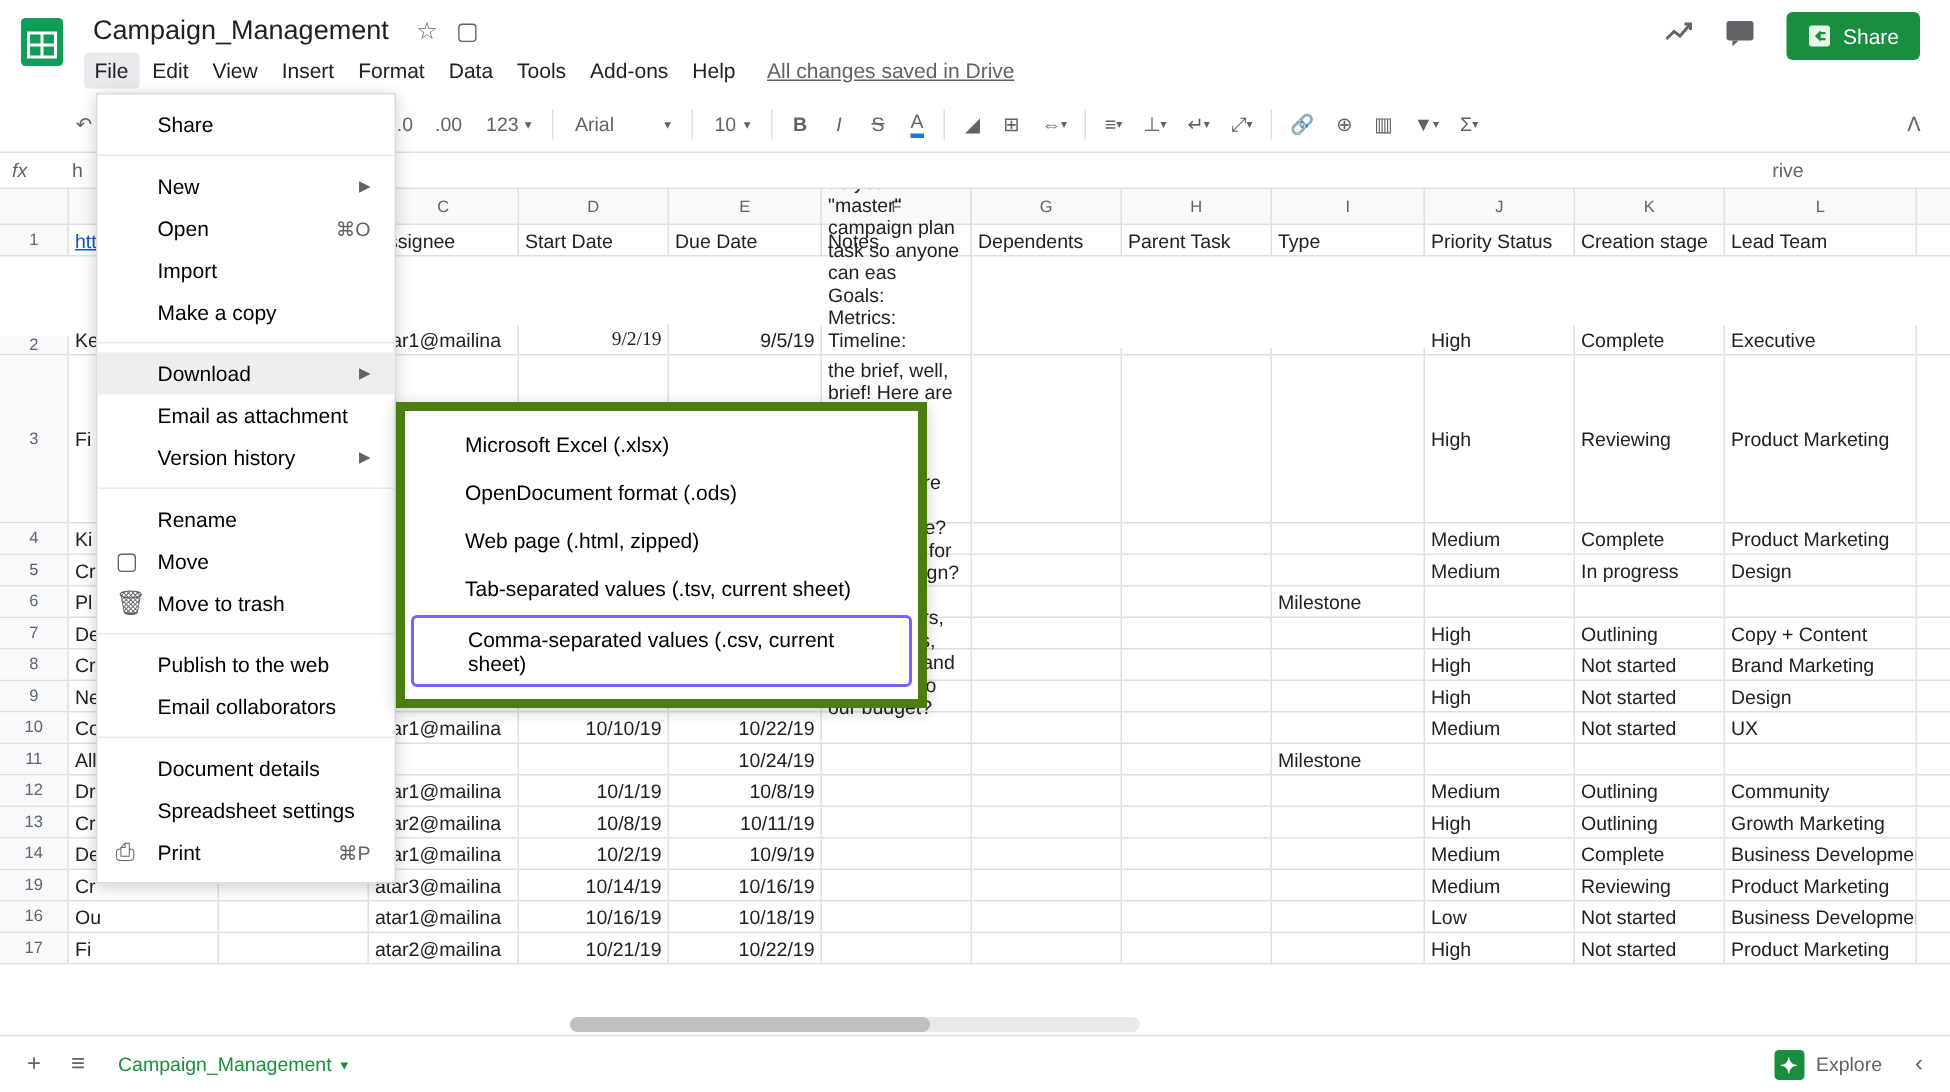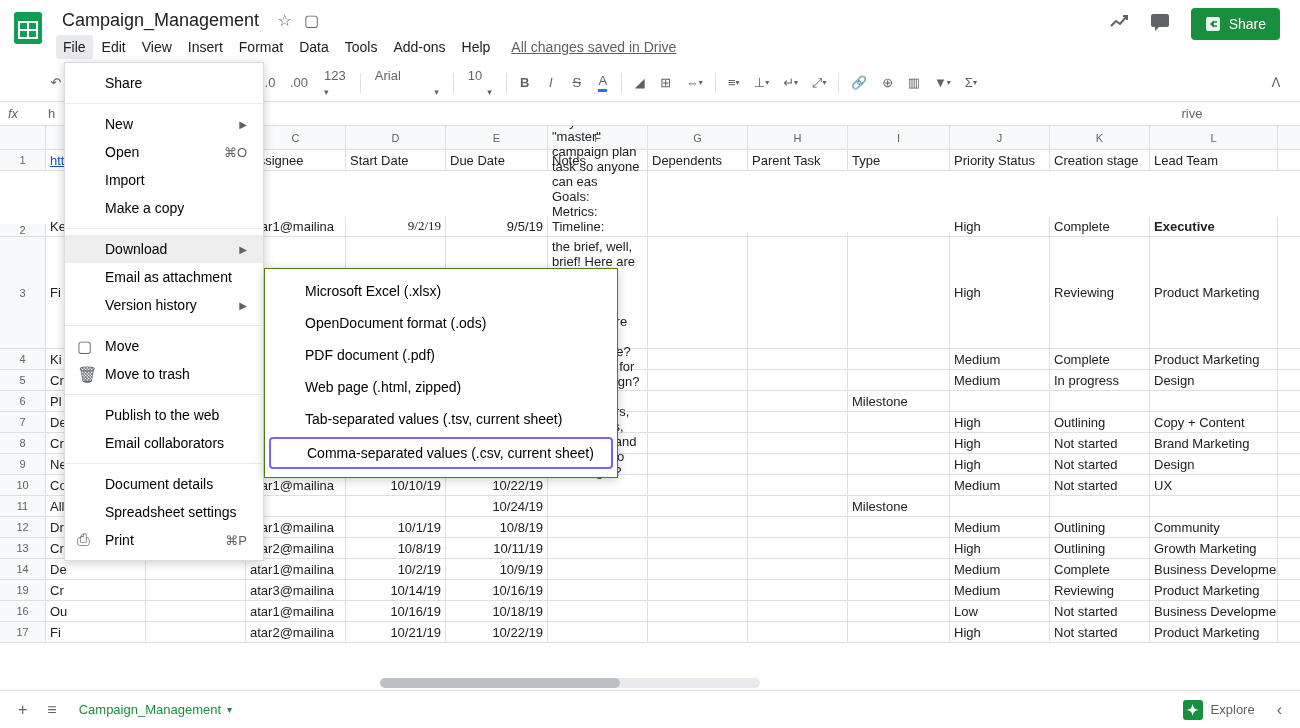--- a/index.html
+++ b/index.html
@@ -13,21 +13,21 @@
 .menubar { display: flex; gap: 2px; font-size: 14px; color: #202124; margin-top: 2px; }
 .menubar-item { padding: 4px 7px; cursor: pointer; border-radius: 3px; }
 .menubar-item.active { background: #e8eaed; }
 .saved-msg { color: #5f6368; text-decoration: underline; margin-left: 12px; font-size: 14px; padding: 4px 0; }
 .header-right { display: flex; align-items: center; gap: 20px; padding-right: 8px; }
 .header-icon { color: #5f6368; cursor: pointer; }
 .share-btn { background: #1a8e3f; color: #fff; padding: 8px 14px; border-radius: 4px; display: flex; align-items: center; gap: 8px; font-size: 14px; font-weight: 500; cursor: pointer; }
 .toolbar { display: flex; align-items: center; padding: 4px 12px 4px 44px; height: 38px; border-bottom: 1px solid #e0e0e0; gap: 2px; font-size: 13px; color: #5f6368; }
 .tb-btn { padding: 4px 6px; cursor: pointer; border-radius: 2px; display: flex; align-items: center; justify-content: center; min-width: 24px; height: 24px; }
 .tb-sep { width: 1px; height: 20px; background: #e0e0e0; margin: 0 4px; }
-.tb-select { padding: 2px 8px; display: flex; gap: 4px; flex-direction: column; }
+.tb-select { padding: 2px 8px; display: flex; align-items: center; gap: 4px; }
 .formula-bar { display: flex; align-items: center; height: 24px; border-bottom: 1px solid #e0e0e0; padding: 0 8px; font-size: 13px; }
 .fx-label { font-style: italic; color: #5f6368; width: 36px; }
 .formula-input { flex: 1; color: #5f6368; padding-left: 4px; }
 .grid-area { position: relative; height: 560px; overflow: hidden; }
 .col-headers { display: flex; height: 24px; background: #f8f9fa; border-bottom: 1px solid #e0e0e0; font-size: 11px; color: #5f6368; }
 .corner { width: 46px; border-right: 1px solid #e0e0e0; }
 .col-head { border-right: 1px solid #e0e0e0; display: flex; align-items: center; justify-content: center; }
 .rows { }
 .row { display: flex; border-bottom: 1px solid #e0e0e0; min-height: 21px; font-size: 13px; color: #202124; }
 .row-num { width: 46px; background: #f8f9fa; border-right: 1px solid #e0e0e0; display: flex; align-items: center; justify-content: center; font-size: 11px; color: #5f6368; }
@@ -35,21 +35,21 @@
 .cell.link { color: #1155cc; text-decoration: underline; }
 .cell.num { justify-content: flex-end; }
 .cell.multiline { white-space: normal; align-items: flex-start; }
 .file-menu { position: absolute; top: 62px; left: 64px; width: 200px; background: #fff; box-shadow: 0 2px 10px rgba(0,0,0,0.2); border: 1px solid #dadce0; z-index: 100; padding: 6px 0; font-size: 14px; }
 .menu-item { padding: 6px 16px 6px 40px; cursor: pointer; display: flex; justify-content: space-between; align-items: center; position: relative; }
 .menu-item.highlighted { background: #eee; }
 .menu-item .shortcut { color: #5f6368; font-size: 13px; }
 .menu-item .arrow { color: #5f6368; font-size: 10px; }
 .menu-sep { height: 1px; background: #e8eaed; margin: 6px 0; }
 .menu-icon-left { position: absolute; left: 12px; color: #5f6368; font-size: 16px; }
-.submenu { position: absolute; top: 268px; left: 264px; width: 354px; background: #fff; box-shadow: 0 2px 10px rgba(0,0,0,0.2); border: 1px solid #4d7c0f; z-index: 101; padding: 6px 0; font-size: 14px; }
+.submenu { position: absolute; top: 268px; left: 264px; width: 354px; background: #fff; box-shadow: 0 2px 10px rgba(0,0,0,0.2); border: 6px solid #4d7c0f; z-index: 101; padding: 6px 0; font-size: 14px; }
 .submenu-item { padding: 8px 20px 8px 40px; cursor: pointer; }
 .submenu-item.selected { border: 2px solid #7b61ff; border-radius: 4px; margin: 2px 4px; padding: 6px 16px 6px 36px; }
 .footer { position: absolute; bottom: 0; left: 0; right: 0; height: 38px; border-top: 1px solid #e0e0e0; display: flex; align-items: center; padding: 0 8px; background: #fff; }
 .footer-btn { padding: 6px 10px; color: #5f6368; cursor: pointer; }
 .sheet-tab { padding: 8px 12px; color: #1a8e3f; font-size: 13px; font-weight: 500; display: flex; align-items: center; gap: 6px; cursor: pointer; }
 .explore-btn { margin-left: auto; display: flex; align-items: center; gap: 8px; padding: 6px 12px; color: #5f6368; font-size: 13px; cursor: pointer; }
 .explore-icon { width: 20px; height: 20px; background: #1a8e3f; border-radius: 3px; display: flex; align-items: center; justify-content: center; color: #fff; font-size: 14px; font-weight: bold; }
 .hscroll { position: absolute; bottom: 40px; left: 380px; width: 380px; height: 10px; background: #e8eaed; border-radius: 5px; }
 .hscroll-thumb { width: 240px; height: 10px; background: #bdc1c6; border-radius: 5px; }
 </style>
@@ -205,21 +205,21 @@
         <div class="cell num" style="width: 102px;">9/5/19</div>
         <div class="cell multiline" style="width: 100px; white-space: pre-line; overflow: visible;">Use this task as your "master" campaign plan task so anyone can eas
      Goals:
      Metrics:
      Timeline:</div>
         <div class="cell" style="width: 100px;"></div>
         <div class="cell" style="width: 100px;"></div>
         <div class="cell" style="width: 102px;"></div>
         <div class="cell" style="width: 100px;">High</div>
         <div class="cell" style="width: 100px;">Complete</div>
-        <div class="cell" style="width: 128px; font-weight: bold;">Executive</div>
+        <div class="cell" style="width: 128px;">Executive</div>
       </div>
       <div class="row" style="height: 112px;">
         <div class="row-num">3</div>
         <div class="cell" style="width: 100px;">Fi</div>
         <div class="cell" style="width: 100px;"></div>
         <div class="cell" style="width: 100px;"></div>
         <div class="cell num" style="width: 100px;"></div>
         <div class="cell num" style="width: 102px;"></div>
         <div class="cell multiline" style="width: 100px; white-space: pre-line; overflow: visible;">the brief, well, brief! Here are things to consider:
 he goal?
@@ -474,20 +474,23 @@
     </div>
   <div class="menu-item">
       <span>Email as attachment</span>
     </div>
   <div class="menu-item">
       <span>Version history</span>
       <span class="arrow">▶</span>
     </div>
   <div class="menu-sep"></div>
   <div class="menu-item">
+      <span>Rename</span>
+    </div>
+  <div class="menu-item">
       <span class="menu-icon-left">▢</span>
       <span>Move</span>
     </div>
   <div class="menu-item">
       <span class="menu-icon-left">🗑</span>
       <span>Move to trash</span>
     </div>
   <div class="menu-sep"></div>
   <div class="menu-item">
       <span>Publish to the web</span>
@@ -505,21 +508,20 @@
   <div class="menu-item">
       <span class="menu-icon-left">⎙</span>
       <span>Print</span>
       <span class="shortcut">⌘P</span>
     </div>
 </div>
 
 <div class="submenu">
   <div class="submenu-item">Microsoft Excel (.xlsx)</div>
   <div class="submenu-item">OpenDocument format (.ods)</div>
-  <div class="submenu-item">PDF document (.pdf)</div>
   <div class="submenu-item">Web page (.html, zipped)</div>
   <div class="submenu-item">Tab-separated values (.tsv, current sheet)</div>
   <div class="submenu-item selected">Comma-separated values (.csv, current sheet)</div>
 </div>
 
 <div class="hscroll">
     <div class="hscroll-thumb"></div>
   </div>
 
 <div class="footer">

